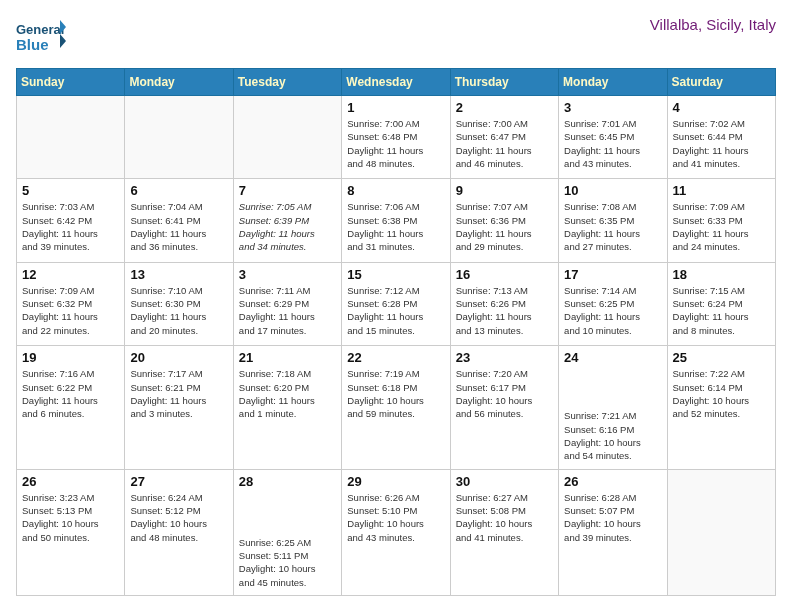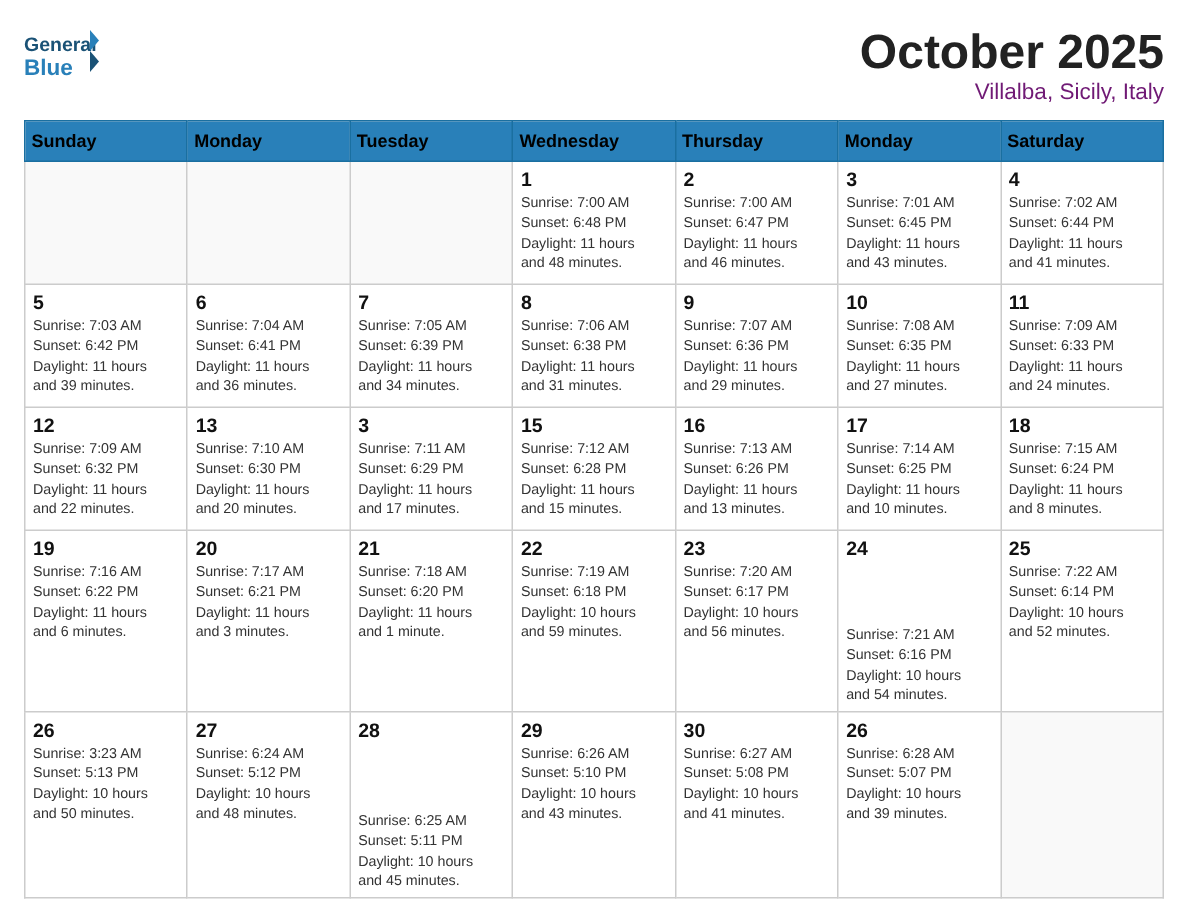--- a/index.html
+++ b/index.html
@@ -43,21 +43,21 @@
     .calendar {
       flex: 1;
       border: 1px solid #ccc;
       border-collapse: collapse;
       width: 100%;
       table-layout: fixed;
       font-size: 10px;
     }
     .calendar thead tr th {
       background: #2980b9;
-      color: #000000;
+      color: #fef9c3;
       font-size: 12px;
       font-weight: bold;
       padding: 6px 4px;
       text-align: left;
       border: 1px solid #1a6fa0;
     }
     .calendar tbody tr td {
       border: 1px solid #ccc;
       vertical-align: top;
       padding: 4px 5px;
@@ -85,21 +85,20 @@
   <div class="header">
     <div class="logo">
   <svg width="50" height="42" viewBox="0 0 50 42">
     <text x="0" y="18" font-size="13" font-weight="bold" fill="#1a5276">General</text>
     <text x="0" y="34" font-size="15" font-weight="bold" fill="#2980b9">Blue</text>
     <polygon points="44,4 50,11 44,18" fill="#2980b9"></polygon>
     <polygon points="44,18 50,25 44,32" fill="#1a5276"></polygon>
   </svg>
 </div>
     <div class="title-block">
-      <div class="month-title">October 2025</div>
       <div class="location">Villalba, Sicily, Italy</div>
     </div>
   </div>
 
   <table class="calendar">
     <thead>
       <tr>
         <th>Sunday</th>
         <th>Monday</th>
         <th>Tuesday</th>
@@ -153,21 +152,21 @@
           </td>
           <td>
             <div class="day-number">6</div>
             <div class="day-info" style="white-space: pre-line;">Sunrise: 7:04 AM
 Sunset: 6:41 PM
 Daylight: 11 hours
 and 36 minutes.</div>
           </td>
           <td>
             <div class="day-number">7</div>
-            <div class="day-info" style="white-space: pre-line;">Sunrise: 7:05 AM
+            <div class="day-info" style="white-space: pre-line; font-style: italic;">Sunrise: 7:05 AM
 Sunset: 6:39 PM
 Daylight: 11 hours
 and 34 minutes.</div>
           </td>
           <td>
             <div class="day-number">8</div>
             <div class="day-info" style="white-space: pre-line;">Sunrise: 7:06 AM
 Sunset: 6:38 PM
 Daylight: 11 hours
 and 31 minutes.</div>

